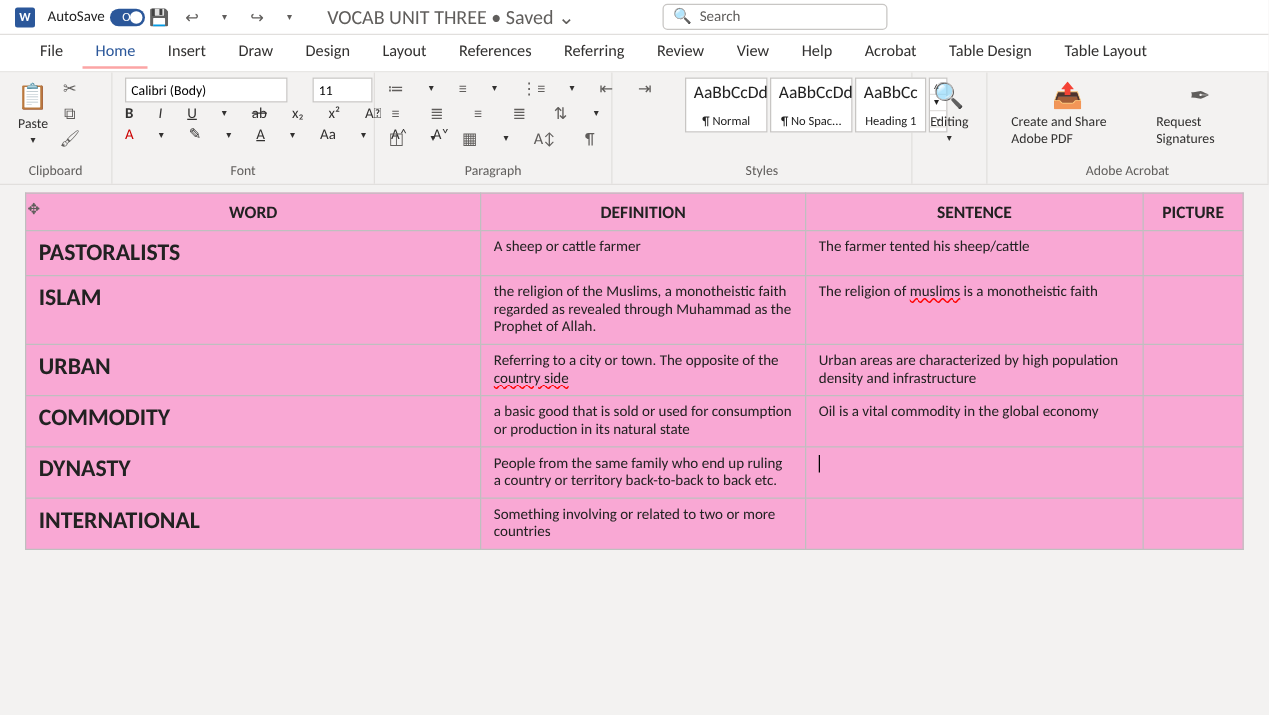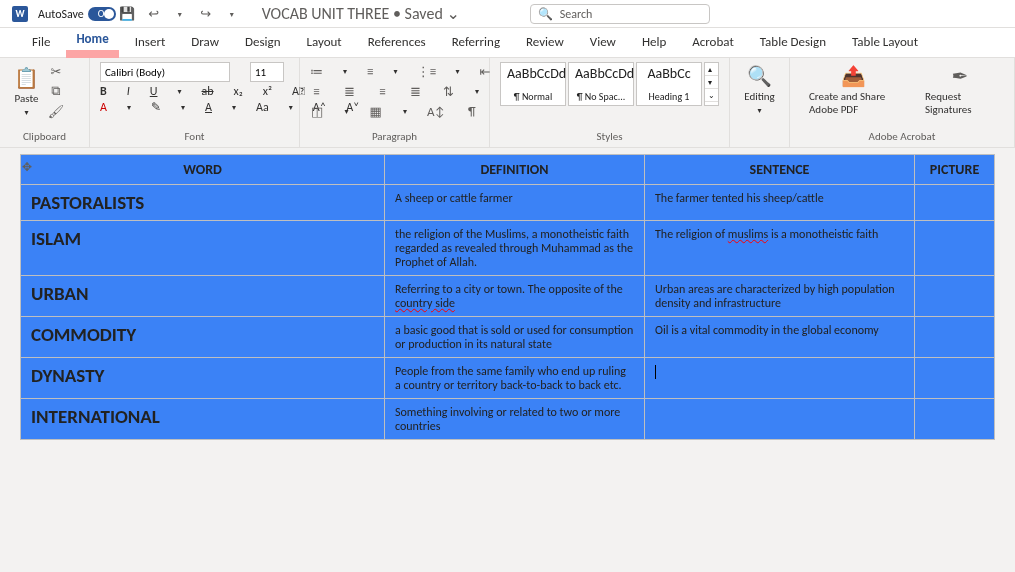--- a/index.html
+++ b/index.html
@@ -11,46 +11,46 @@
   .autosave { display:flex; align-items:center; gap:4px; }
   .switch { width:28px; height:14px; background:#2b579a; border-radius:7px; position:relative; }
   .switch::after { content:''; width:10px; height:10px; background:#fff; border-radius:50%; position:absolute; top:2px; right:2px; }
   .qat-icon { width:16px; height:16px; display:flex; align-items:center; justify-content:center; color:#605e5c; font-size:13px;}
   .doc-title { margin-left:12px; font-size:16px; color:#605e5c; }
   .search-box { margin-left:60px; border:1px solid #c8c6c4; border-radius:4px; padding:2px 8px; width:180px; display:flex; align-items:center; gap:6px; color:#605e5c; font-size:12px;}
   
   
   .tabs { display:flex; align-items:center; height:30px; background:#fff; border-bottom:1px solid #e1dfdd; padding:0 22px; gap:6px; font-size:13px;}
   .tab { padding:4px 10px; color:#323130; cursor:pointer; border-bottom:2px solid transparent;}
-  .tab.active { border-bottom:8px solid #fca5a5; font-weight:700; color:#2b579a;}
+  .tab.active { border-bottom:2px solid #fca5a5; font-weight:400; color:#2b579a;}
   
   
   .ribbon { display:flex; background:#f3f2f1; border-bottom:1px solid #e1dfdd; height:90px;}
   .rib-group { border-right:1px solid #e1dfdd; padding:4px 10px 0 10px; display:flex; flex-direction:column; justify-content:space-between; }
   .rib-controls { display:flex; flex-direction:column; gap:2px; font-size:12px; color:#323130; }
   .rib-row { display:flex; align-items:center; gap:20px; }
   .rib-label { text-align:center; font-size:11px; color:#605e5c; padding:2px 0 4px 0; position:relative;}
   .rib-icon { width:18px; height:18px; display:flex; align-items:center; justify-content:center; font-size:13px; color:#605e5c;}
   .big-btn { display:flex; flex-direction:column; align-items:center; gap:2px; font-size:11px; color:#323130; padding:2px 4px;}
   .big-btn .i { font-size:20px; color:#605e5c;}
   
   .font-input { border:1px solid #c8c6c4; background:#fff; height:20px; font-size:11px; padding:0 4px;}
   .font-input.name{ width:130px;}
-  .font-input.size{ width:34px;}
+  .font-input.size{ width:48px;}
   
   .style-box { border:1px solid #c8c6c4; background:#fff; padding:2px 6px; font-size:10px; width:66px; height:44px; display:flex; flex-direction:column; justify-content:space-between; text-align:center;}
   .style-box .sample{ font-size:14px;}
-  .styles-wrap { display:flex; gap:2px; align-items:center;}
+  .styles-wrap { display:flex; gap:2px; align-items:center;margin-left:48px;}
   .styles-more { display:flex; flex-direction:column; border:1px solid #c8c6c4; background:#fff; height:44px;}
   .styles-more span{ font-size:8px; padding:1px 3px; border-bottom:1px solid #e1dfdd;}
   
   
   .surface { height: calc(572px - 28px - 30px - 90px); overflow:auto; background:#f3f2f1; padding:6px 20px;}
   
-  table.vocab { width:100%; border-collapse:collapse; background:#3b82f6; font-size:12px; }
+  table.vocab { width:100%; border-collapse:collapse; background:#f9a8d4; font-size:12px; }
   table.vocab th, table.vocab td { border:1px solid #bfbfbf; padding:6px 10px; vertical-align:top; }
   table.vocab th { font-weight:bold; font-size:14px; text-align:center; }
   table.vocab td:first-child { font-weight:bold; font-size:19px; white-space:nowrap; }
   .col-def{ width:260px;}
   .col-sent{ width:270px;}
   .col-pic{ width:80px;}
   .wavy { text-decoration: underline wavy red; text-decoration-thickness:1px;}
   .cursor-bar{ display:inline-block; width:1px; height:14px; background:#000; vertical-align:middle;}
   
   .sel-handle{ position:absolute; font-size:12px; color:#605e5c; left:22px; top:160px; }

